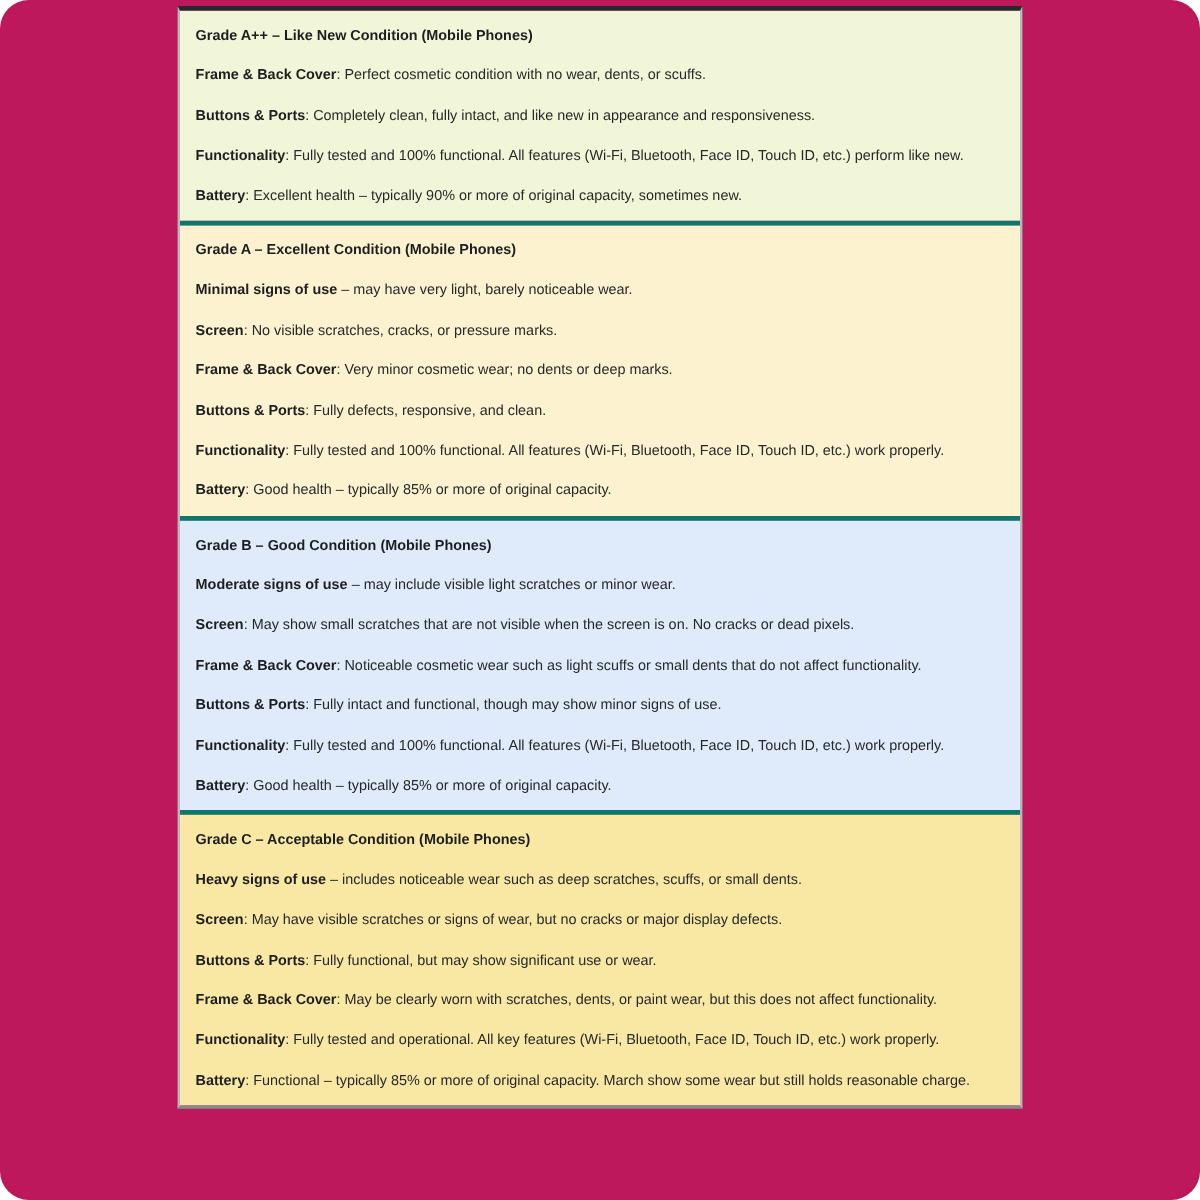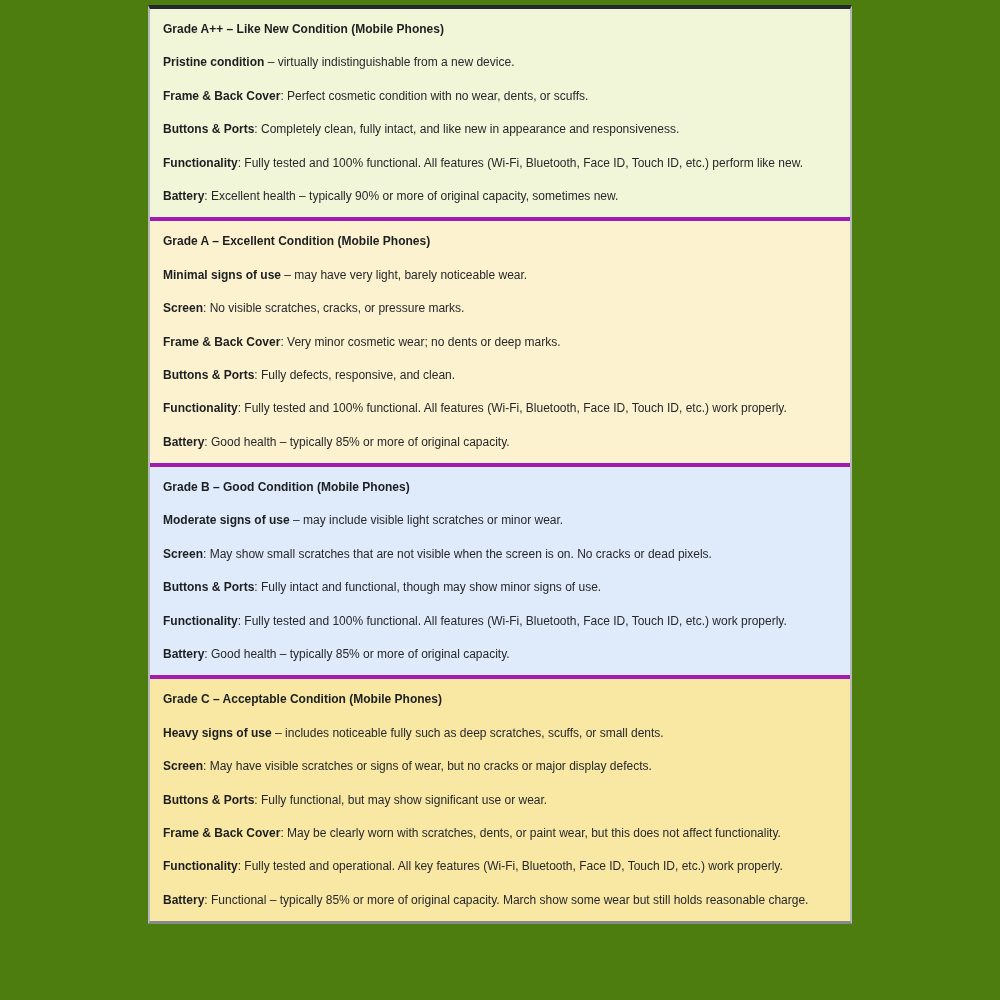--- a/index.html
+++ b/index.html
@@ -4,38 +4,39 @@
 <style>
   html, body {
     margin: 0;
     padding: 0;
     background: #ffffff;
     font-family: "Liberation Sans", sans-serif;
   }
   .page {
     width: 1000px;
     min-height: 1000px;
-    background: #4d7c0f;
+    background: #be185d;
     box-sizing: border-box;
     padding-top: 5px;
+    border-radius: 24px;
   }
   .grading-table {
     width: 700px;
     margin: 0 auto;
     border-top: 4px solid #26292b;
     border-left: 2px solid #b4b9bc;
     border-right: 2px solid #b4b9bc;
     border-bottom: 3px solid #85898c;
   }
   .section {
     box-sizing: border-box;
     padding: 13px 12px 14px 13px;
   }
   .section + .section {
-    border-top: 4px solid #a21caf;
+    border-top: 4px solid #0f766e;
   }
   .section-title {
     font-size: 12px;
     font-weight: bold;
     color: #1c1e20;
     margin: 0 0 19px 0;
     line-height: 1.2;
   }
   .spec {
     font-size: 12px;
@@ -52,21 +53,20 @@
   }
 </style>
 </head>
 <body>
 
 <div class="page">
   <div class="grading-table">
   <section class="section" style="background: rgb(241, 246, 216);">
     <h2 class="section-title">Grade A++ – Like New Condition (Mobile Phones)</h2>
     <div class="section-body">
-          <p class="spec"><strong>Pristine condition</strong><span> – virtually indistinguishable from a new device.</span></p>
           <p class="spec"><strong>Frame &amp; Back Cover</strong><span>: Perfect cosmetic condition with no wear, dents, or scuffs.</span></p>
           <p class="spec"><strong>Buttons &amp; Ports</strong><span>: Completely clean, fully intact, and like new in appearance and responsiveness.</span></p>
           <p class="spec"><strong>Functionality</strong><span>: Fully tested and 100% functional. All features (Wi-Fi, Bluetooth, Face ID, Touch ID, etc.) perform like new.</span></p>
           <p class="spec"><strong>Battery</strong><span>: Excellent health – typically 90% or more of original capacity, sometimes new.</span></p>
         </div>
   </section>
 
   <section class="section" style="background: rgb(252, 242, 207);">
     <h2 class="section-title">Grade A – Excellent Condition (Mobile Phones)</h2>
     <div class="section-body">
@@ -77,30 +77,31 @@
           <p class="spec"><strong>Functionality</strong><span>: Fully tested and 100% functional. All features (Wi-Fi, Bluetooth, Face ID, Touch ID, etc.) work properly.</span></p>
           <p class="spec"><strong>Battery</strong><span>: Good health – typically 85% or more of original capacity.</span></p>
         </div>
   </section>
 
   <section class="section" style="background: rgb(223, 234, 251);">
     <h2 class="section-title">Grade B – Good Condition (Mobile Phones)</h2>
     <div class="section-body">
           <p class="spec"><strong>Moderate signs of use</strong><span> – may include visible light scratches or minor wear.</span></p>
           <p class="spec"><strong>Screen</strong><span>: May show small scratches that are not visible when the screen is on. No cracks or dead pixels.</span></p>
+          <p class="spec"><strong>Frame &amp; Back Cover</strong><span>: Noticeable cosmetic wear such as light scuffs or small dents that do not affect functionality.</span></p>
           <p class="spec"><strong>Buttons &amp; Ports</strong><span>: Fully intact and functional, though may show minor signs of use.</span></p>
           <p class="spec"><strong>Functionality</strong><span>: Fully tested and 100% functional. All features (Wi-Fi, Bluetooth, Face ID, Touch ID, etc.) work properly.</span></p>
           <p class="spec"><strong>Battery</strong><span>: Good health – typically 85% or more of original capacity.</span></p>
         </div>
   </section>
 
   <section class="section" style="background: rgb(249, 231, 164);">
     <h2 class="section-title">Grade C – Acceptable Condition (Mobile Phones)</h2>
     <div class="section-body">
-          <p class="spec"><strong>Heavy signs of use</strong><span> – includes noticeable fully such as deep scratches, scuffs, or small dents.</span></p>
+          <p class="spec"><strong>Heavy signs of use</strong><span> – includes noticeable wear such as deep scratches, scuffs, or small dents.</span></p>
           <p class="spec"><strong>Screen</strong><span>: May have visible scratches or signs of wear, but no cracks or major display defects.</span></p>
           <p class="spec"><strong>Buttons &amp; Ports</strong><span>: Fully functional, but may show significant use or wear.</span></p>
           <p class="spec"><strong>Frame &amp; Back Cover</strong><span>: May be clearly worn with scratches, dents, or paint wear, but this does not affect functionality.</span></p>
           <p class="spec"><strong>Functionality</strong><span>: Fully tested and operational. All key features (Wi-Fi, Bluetooth, Face ID, Touch ID, etc.) work properly.</span></p>
           <p class="spec"><strong>Battery</strong><span>: Functional – typically 85% or more of original capacity. March show some wear but still holds reasonable charge.</span></p>
         </div>
   </section>
 </div>
 </div>
 

